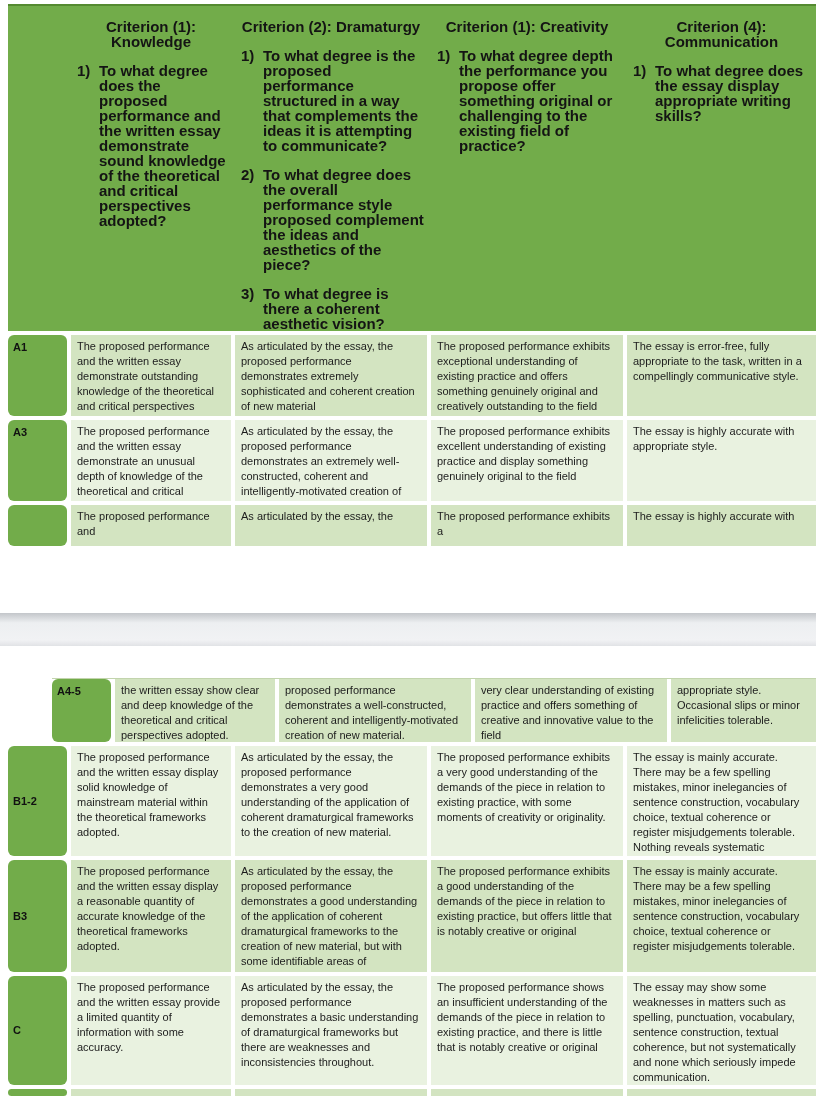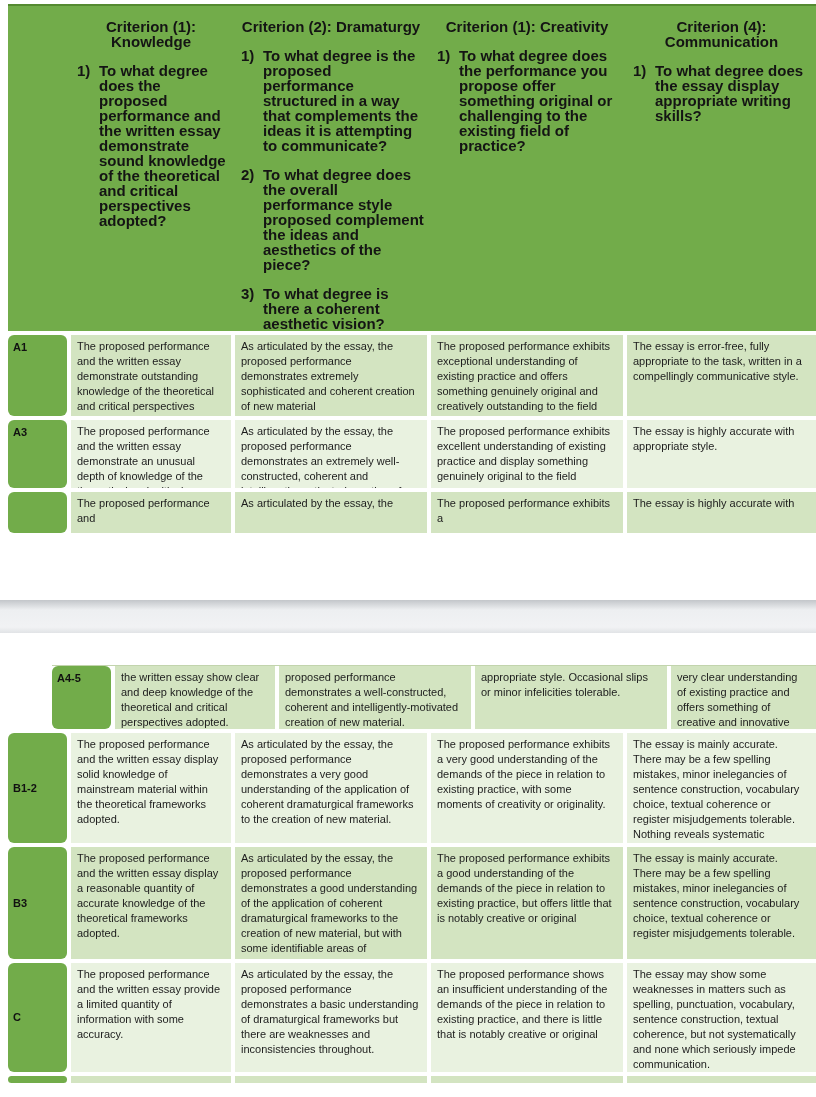--- a/index.html
+++ b/index.html
@@ -102,42 +102,42 @@
         <div class="h-item">
           <span class="h-num">4)</span>
           <span>To what degree does the proposed performance respond appropriately to the artistic, critical or theoretical questions raised?</span>
         </div>
       </div>
 
       <div class="hcol">
         <div class="h-title">Criterion (1): Creativity</div>
         <div class="h-item">
           <span class="h-num">1)</span>
-          <span>To what degree does the performance you propose offer something original or challenging to the existing field of practice?</span>
+          <span>To what degree depth the performance you propose offer something original or challenging to the existing field of practice?</span>
         </div>
       </div>
 
       <div class="hcol">
         <div class="h-title">Criterion (4): Communication</div>
         <div class="h-item">
           <span class="h-num">1)</span>
           <span>To what degree does the essay display appropriate writing skills?</span>
         </div>
       </div>
     </div>
 
     <div class="t-row stripe-dark" style="height:81px;">
       <div class="t-label">A1</div>
       <div class="t-cell">The proposed performance and the written essay demonstrate outstanding knowledge of the theoretical and critical perspectives adopted.</div>
       <div class="t-cell">As articulated by the essay, the proposed performance demonstrates extremely sophisticated and coherent creation of new material</div>
       <div class="t-cell">The proposed performance exhibits exceptional understanding of existing practice and offers something genuinely original and creatively outstanding to the field</div>
       <div class="t-cell">The essay is error-free, fully appropriate to the task, written in a compellingly communicative style.</div>
     </div>
 
-    <div class="t-row stripe-light" style="height:68px;">
+    <div class="t-row stripe-light" style="height:81px;">
       <div class="t-label">A3</div>
       <div class="t-cell">The proposed performance and the written essay demonstrate an unusual depth of knowledge of the theoretical and critical perspectives adopted.</div>
       <div class="t-cell">As articulated by the essay, the proposed performance demonstrates an extremely well-constructed, coherent and intelligently-motivated creation of new material.</div>
       <div class="t-cell">The proposed performance exhibits excellent understanding of existing practice and display something genuinely original to the field</div>
       <div class="t-cell">The essay is highly accurate with appropriate style.</div>
     </div>
 
     <div class="t-row stripe-dark" style="height:41px;">
       <div class="t-label"></div>
       <div class="t-cell">The proposed performance and</div>
@@ -148,22 +148,22 @@
   </div>
 
   <div class="page-gap"></div>
 
   <div class="tbl page2">
 
     <div class="t-row stripe-dark page2-top" style="height:63px;margin-top:0;margin-left:44px;">
       <div class="t-label">A4-5</div>
       <div class="t-cell">the written essay show clear and deep knowledge of the theoretical and critical perspectives adopted.</div>
       <div class="t-cell">proposed performance demonstrates a well-constructed, coherent and intelligently-motivated creation of new material.</div>
+      <div class="t-cell">very clear understanding of existing practice and offers something of creative and innovative value to the field</div>
       <div class="t-cell">appropriate style. Occasional slips or minor infelicities tolerable.</div>
-      <div class="t-cell">very clear understanding of existing practice and offers something of creative and innovative value to the field</div>
     </div>
 
     <div class="t-row stripe-light v-center" style="height:110px;">
       <div class="t-label">B1-2</div>
       <div class="t-cell">The proposed performance and the written essay display solid knowledge of mainstream material within the theoretical frameworks adopted.</div>
       <div class="t-cell">As articulated by the essay, the proposed performance demonstrates a very good understanding of the application of coherent dramaturgical frameworks to the creation of new material.</div>
       <div class="t-cell">The proposed performance exhibits a very good understanding of the demands of the piece in relation to existing practice, with some moments of creativity or originality.</div>
       <div class="t-cell">The essay is mainly accurate. There may be a few spelling mistakes, minor inelegancies of sentence construction, vocabulary choice, textual coherence or register misjudgements tolerable. Nothing reveals systematic ignorance of conventions of academic English.</div>
     </div>
 

